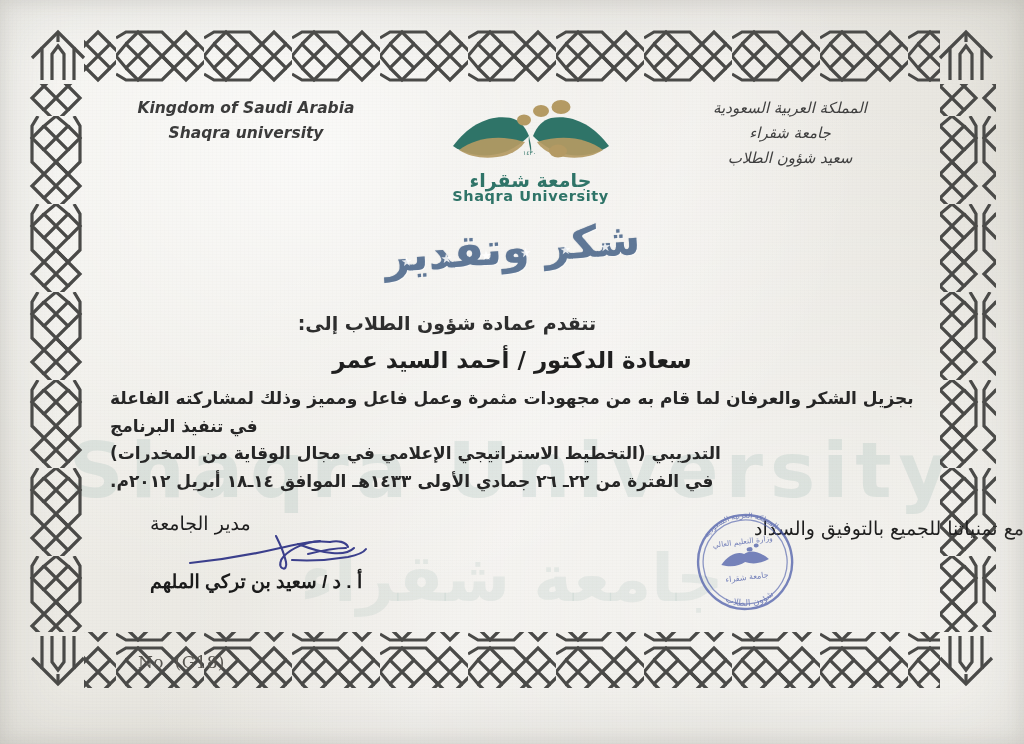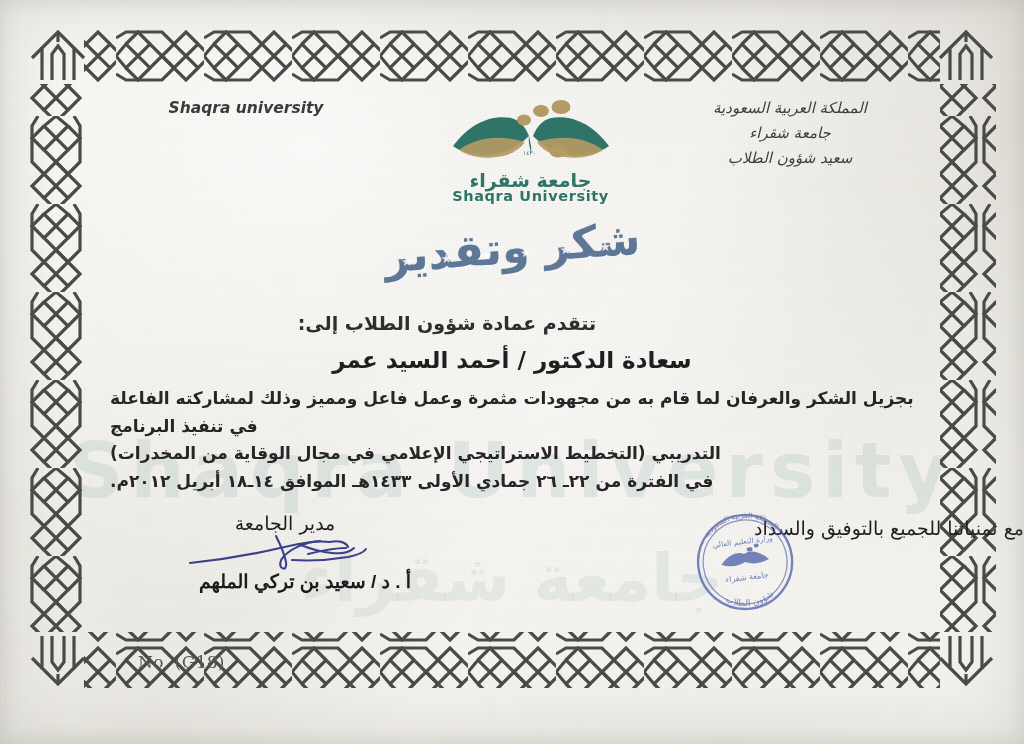--- a/index.html
+++ b/index.html
@@ -218,21 +218,21 @@
     color: #1e1e1e;
     direction: rtl;
   }
 
   
   #signature-block {
     position: absolute;
     left: 150px;
     top: 512px;
     width: 310px;
-    text-align: center;
+    text-align: left;
     direction: rtl;
   }
   #signature-title {
     font-family: "DejaVu Serif", serif;
     font-size: 19px;
     color: #1d1d1d;
     padding-right: 40px;
   }
   #signature-mark {
     display: block;
@@ -354,20 +354,21 @@
           <path d="M10,48 L10,16 L26,0 L42,16 L42,48"></path>
           <path d="M20,48 L20,22 L26,14 L32,22 L32,48"></path>
           <path d="M0,26 L10,16 M42,16 L52,26"></path>
           <path d="M26,0 L26,10"></path>
         </g>
       </g>
     </svg>
   </div>
 
   <div class="header-en">
+    <div>Kingdom of Saudi Arabia</div>
     <div>Shaqra university</div>
   </div>
 
   <div class="header-ar">
     <div>المملكة العربية السعودية</div>
     <div>جامعة شقراء</div>
     <div>سعيد شؤون الطلاب</div>
   </div>
 
   <div id="logo">

